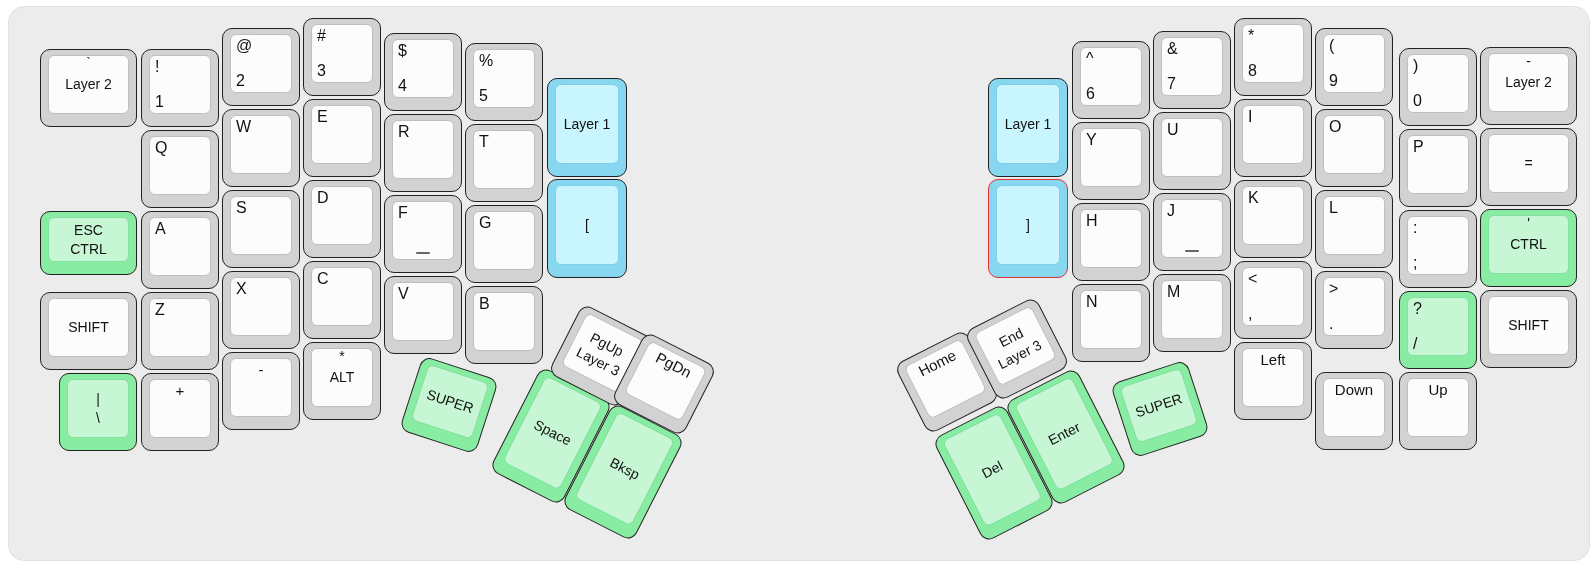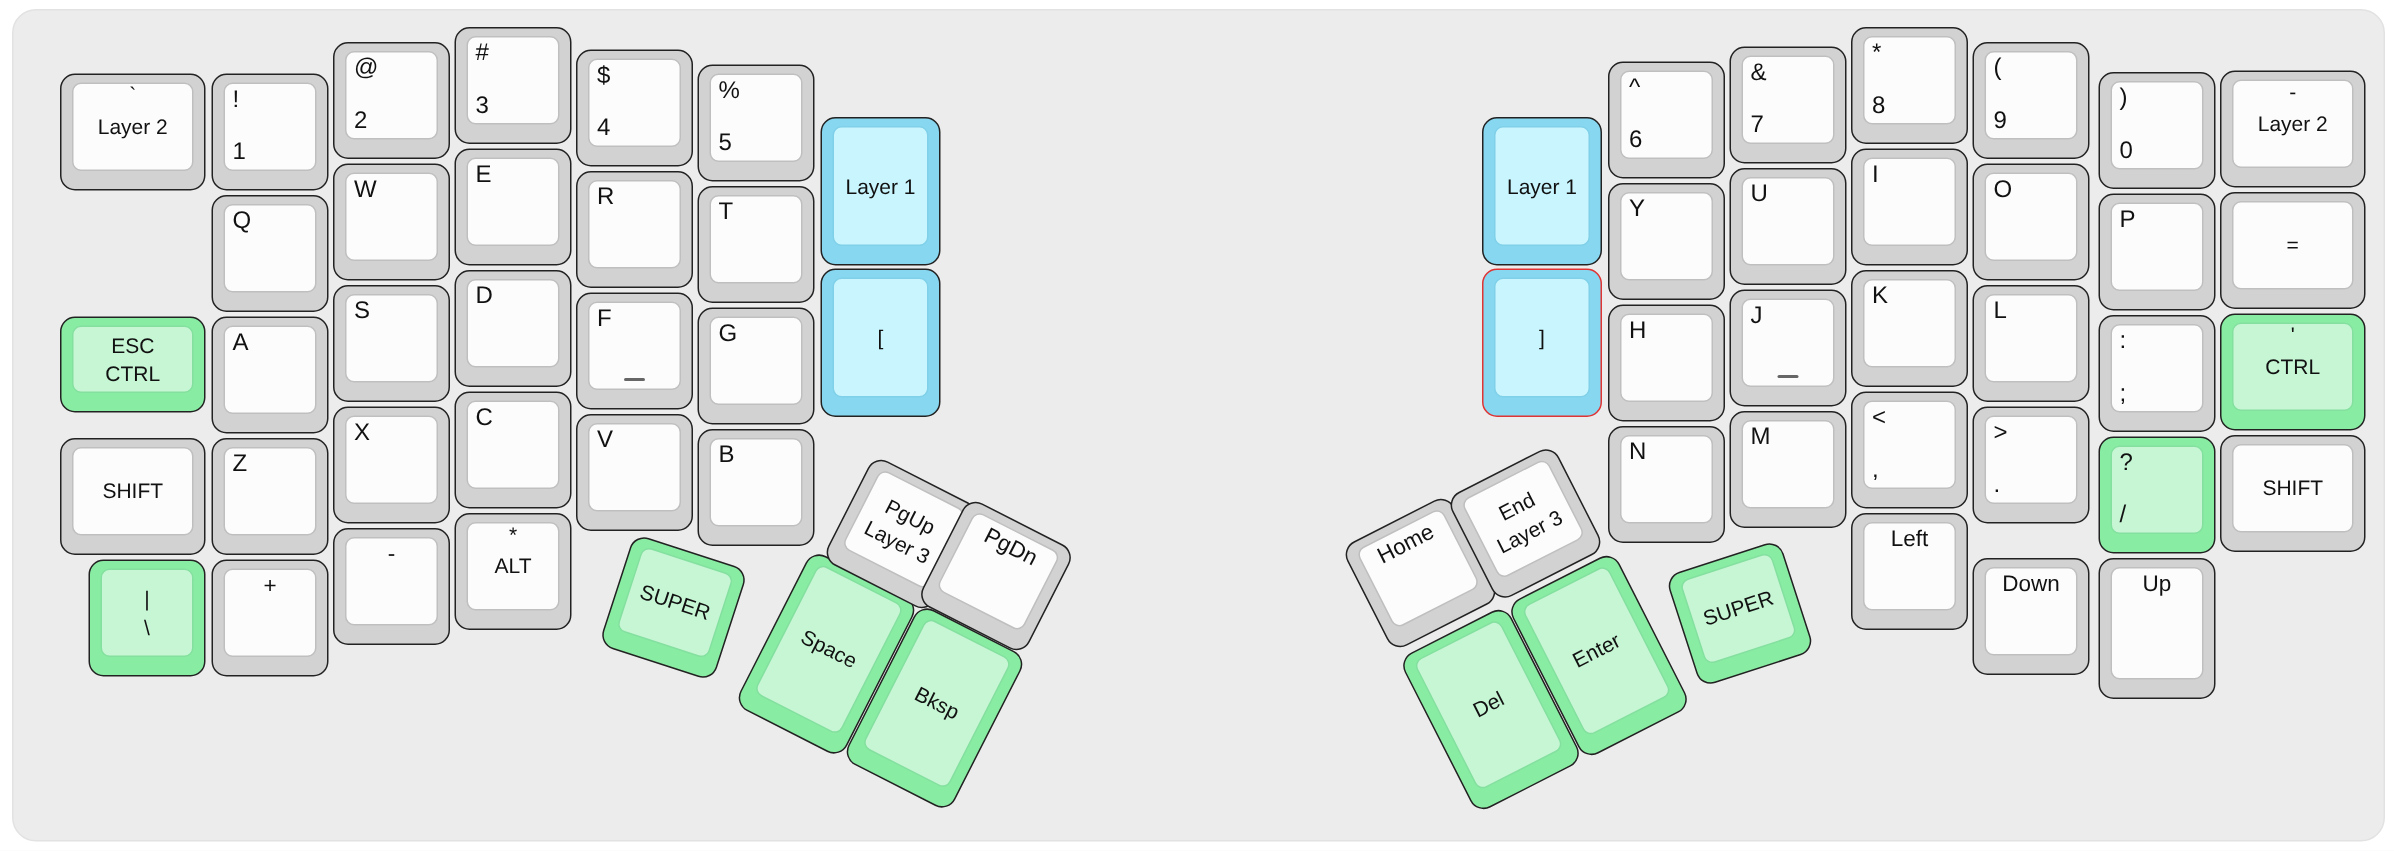--- a/index.html
+++ b/index.html
@@ -358,21 +358,21 @@
           <span class="lbl tl">:</span>
           <span class="lbl bl">;</span>
         </div>
       </div>
       <div class="key green" style="left: 1390px; top: 284px; width: 78px; height: 78px;">
         <div class="cap">
           <span class="lbl tl">?</span>
           <span class="lbl bl">/</span>
         </div>
       </div>
-      <div class="key gray" style="left: 1390px; top: 365px; width: 78px; height: 94px;">
+      <div class="key gray" style="left: 1390px; top: 365px; width: 78px; height: 78px;">
         <div class="cap">
           <span class="lbl tc">Up</span>
         </div>
       </div>
       <div class="key gray" style="left: 1471px; top: 40px; width: 97px; height: 78px;">
         <div class="cap">
           <span class="lbl tc small">-</span>
           <div class="center-wrap">Layer 2</div>
         </div>
       </div>

